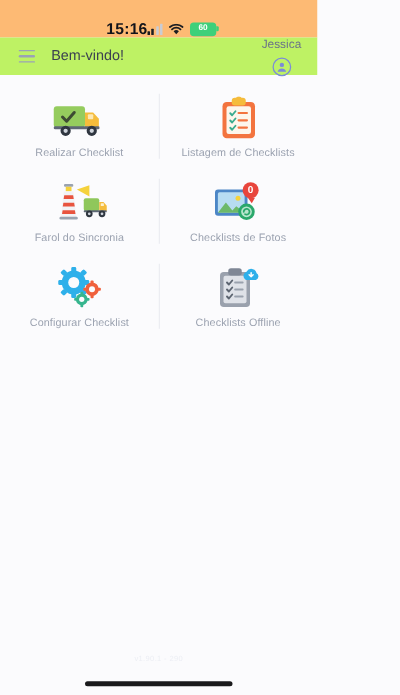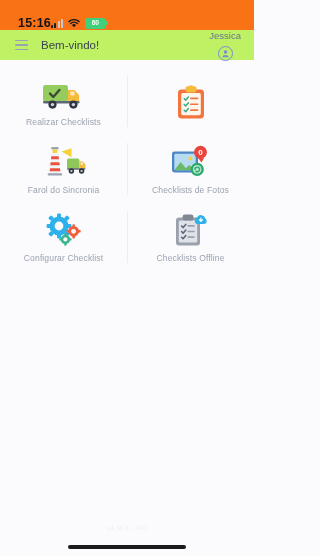--- a/index.html
+++ b/index.html
@@ -10,23 +10,23 @@
     position:relative;
     overflow:hidden;
     -webkit-font-smoothing:antialiased;
   }
 
   
   .statusbar{
     height:30px;
     display:flex;
     align-items:center;
-    justify-content:flex-start;
+    justify-content:center;
     padding:16px 14px 0 18px;
-    background:#f97316;
+    background:#fdba74;
   }
   .clock{
     font-size:12.5px;
     font-weight:bold;
     color:#11131a;
     letter-spacing:.2px;
   }
   .status-right{
     display:flex;
     align-items:center;
@@ -229,38 +229,39 @@
           <path d="M27 11 h6.5 l4.6 5 v7 h-11.1 z" fill="#f5bc3c"></path>
           <rect x="29.3" y="12.4" width="4.3" height="4" rx="0.8" fill="#fde8b4"></rect>
           <rect x="2" y="22" width="36.6" height="2.4" rx="1.1" fill="#5e6776"></rect>
           <path d="M9 14.6 l3.3 3.4 l6.1 -7" stroke="#3d4b33" stroke-width="2.4" fill="none" stroke-linecap="round" stroke-linejoin="round"></path>
           <circle cx="11.5" cy="25.6" r="4.1" fill="#2f3640"></circle>
           <circle cx="11.5" cy="25.6" r="1.7" fill="#cfd4dc"></circle>
           <circle cx="32.4" cy="25.6" r="4.1" fill="#2f3640"></circle>
           <circle cx="32.4" cy="25.6" r="1.7" fill="#cfd4dc"></circle>
         </svg>
       </div>
-      <div class="lbl">Realizar Checklists</div>
+      <div class="lbl">Realizar Checklist</div>
     </div>
 
     <div class="cell">
       <div class="ico">
         <svg width="32" height="35" viewBox="0 0 32 35">
           <rect x="3" y="4.5" width="26" height="29" rx="3.4" fill="#f3743f"></rect>
           <rect x="6.2" y="8" width="19.6" height="22.2" rx="1.8" fill="#fdf6ec"></rect>
           <rect x="10.4" y="1.2" width="11.2" height="6.2" rx="2.4" fill="#f5bc3c"></rect>
           <circle cx="16" cy="2.6" r="2.4" fill="#f5bc3c"></circle>
           <path d="M9.2 13.6 l1.5 1.6 l2.7 -3.2" stroke="#3aab8f" stroke-width="1.5" fill="none" stroke-linecap="round" stroke-linejoin="round"></path>
           <path d="M9.2 19.4 l1.5 1.6 l2.7 -3.2" stroke="#3aab8f" stroke-width="1.5" fill="none" stroke-linecap="round" stroke-linejoin="round"></path>
           <path d="M9.2 25.2 l1.5 1.6 l2.7 -3.2" stroke="#3aab8f" stroke-width="1.5" fill="none" stroke-linecap="round" stroke-linejoin="round"></path>
           <rect x="15" y="12.5" width="8.4" height="1.7" rx="0.85" fill="#f3743f"></rect>
           <rect x="15" y="18.4" width="8.4" height="1.7" rx="0.85" fill="#f3743f"></rect>
           <rect x="15" y="24.2" width="8.4" height="1.7" rx="0.85" fill="#f3743f"></rect>
         </svg>
       </div>
+      <div class="lbl">Listagem de Checklists</div>
     </div>
   </div>
 
   <div class="grid-row">
     <div class="divider"></div>
 
     <div class="cell">
       <div class="ico">
         <svg width="48" height="35" viewBox="0 0 48 35">
 

